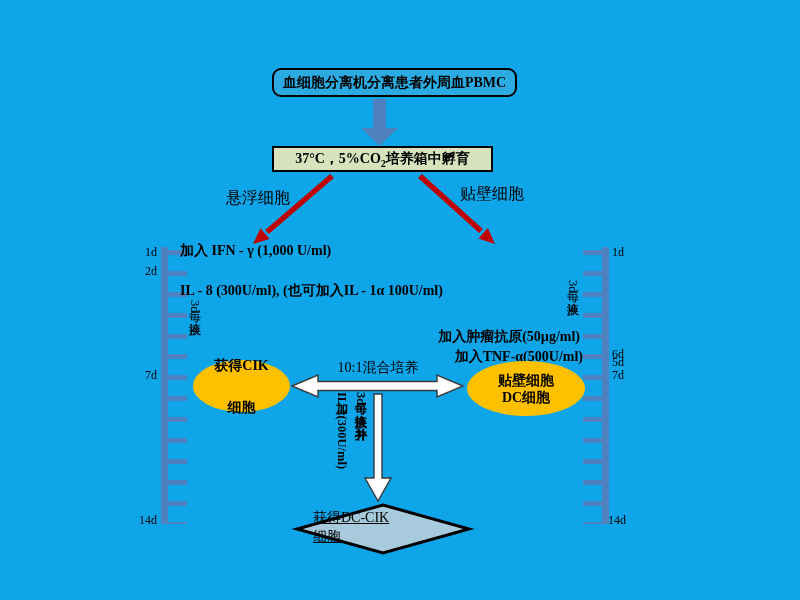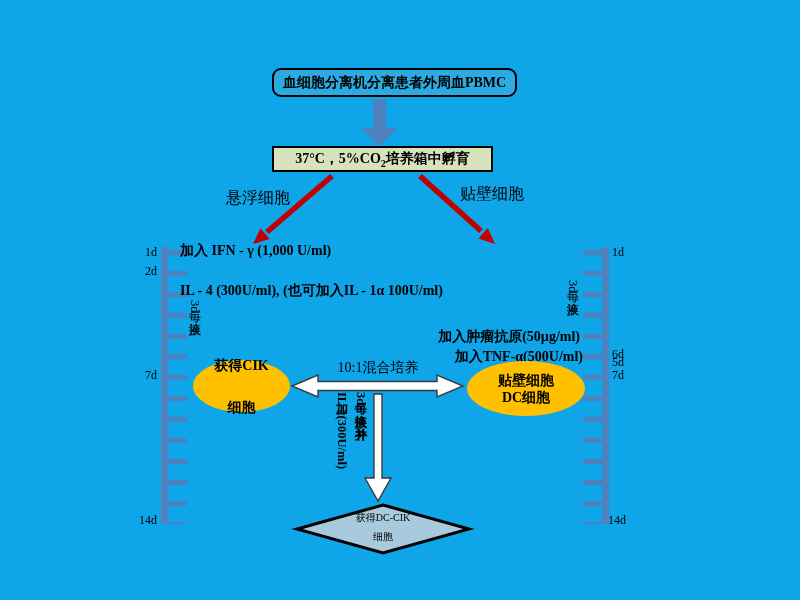--- a/index.html
+++ b/index.html
@@ -50,22 +50,22 @@
     background:#ffc000;border-radius:50%;
     display:flex;flex-direction:column;align-items:center;justify-content:center;
     font-weight:bold;font-size:14px;line-height:17px;z-index:3;text-align:center;
   }
   .ellipse-cik{left:193px;top:360px;width:97px;height:52px;gap:25px;}
   .ellipse-dc{left:467px;top:361px;width:118px;height:55px;}
   
   .coculture-label{left:308px;top:359px;width:140px;text-align:center;font-size:14px;z-index:3;}
   
   .diamond-text{
-    left:313px;top:508px;width:140px;text-align:center;
-    font-size:10px;line-height:19px;z-index:3;
+    left:313px;top:508px;width:140px;
+    font-size:14px;line-height:19px;z-index:3;text-decoration:underline;
   }
   svg.overlay{position:absolute;left:0;top:0;z-index:2;}
 </style>
 </head>
 <body>
 
 <div class="canvas">
 
   <div class="abs top-box">
     <span>血细胞分离机分离患者外周血PBMC</span>
@@ -108,21 +108,21 @@
     <div class="bar"></div>
     <div class="ticks"></div>
   </div>
   <div class="abs day-label day-right" style="left:612px;top:243px;">1d</div>
   <div class="abs day-label day-right" style="left:612px;top:325px;margin-top:28px;">5d</div>
   <div class="abs day-label day-right" style="left:612px;top:345px;">6d</div>
   <div class="abs day-label day-right" style="left:612px;top:366px;">7d</div>
   <div class="abs day-label day-right" style="left:608px;top:511px;">14d</div>
 
   <div class="abs proto" style="left:180px;top:242px;">加入 IFN - γ (1,000 U/ml)</div>
-  <div class="abs proto" style="left:180px;top:282px;">IL - 4 (300U/ml), (也可加入IL - 1α 100U/ml)</div>
+  <div class="abs proto" style="left:180px;top:282px;">IL - 8 (300U/ml), (也可加入IL - 1α 100U/ml)</div>
   <div class="abs vtext" style="left:186px;top:300px;">每3d换液</div>
 
   <div class="abs vtext" style="left:564px;top:280px;">每3d换液</div>
   <div class="abs proto" style="left:420px;top:328px;width:160px;text-align:right;">加入肿瘤抗原(50µg/ml)</div>
   <div class="abs proto" style="left:423px;top:348px;width:160px;text-align:right;">加入TNF-α(500U/ml)</div>
 
   <div class="abs ellipse ellipse-cik">
     <span>获得CIK</span>
     <span>细胞</span>
   </div>

